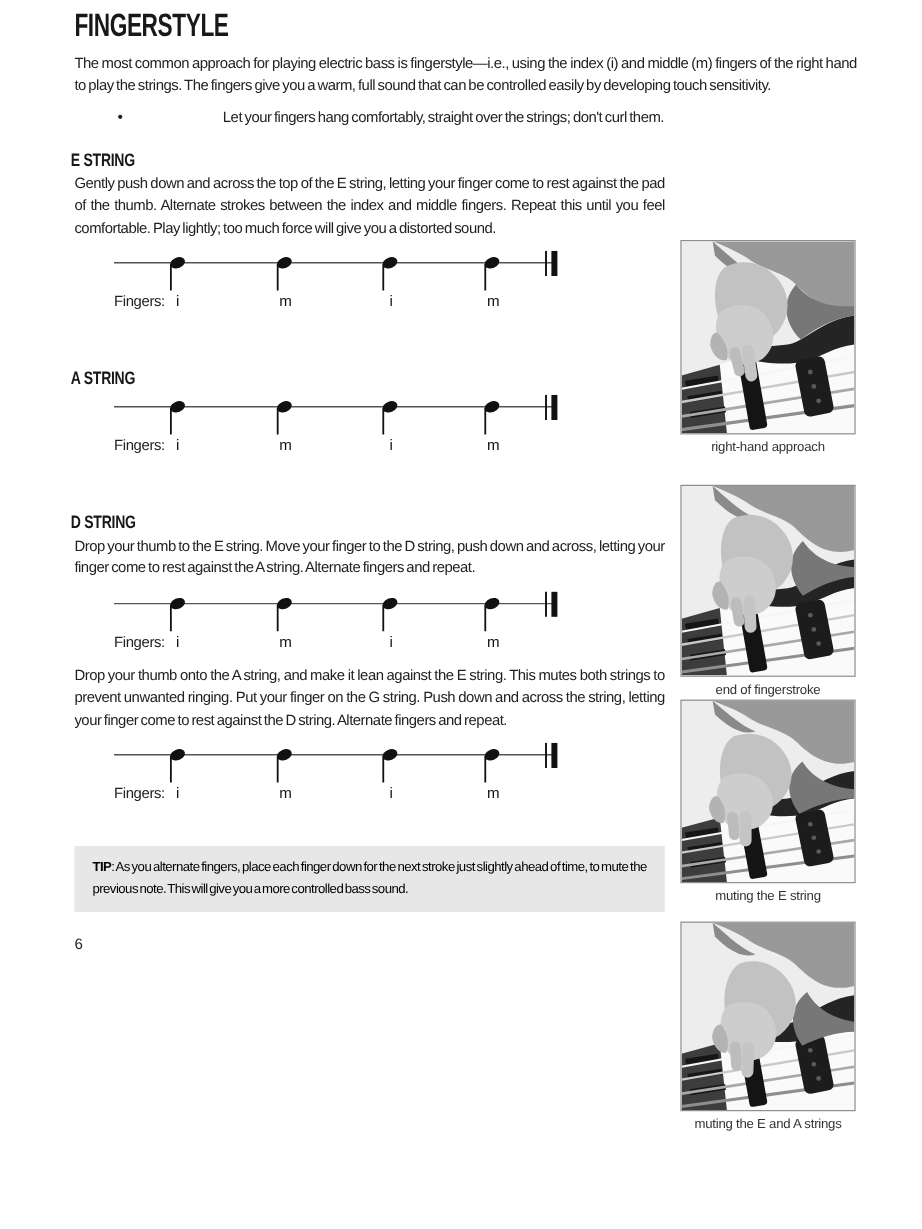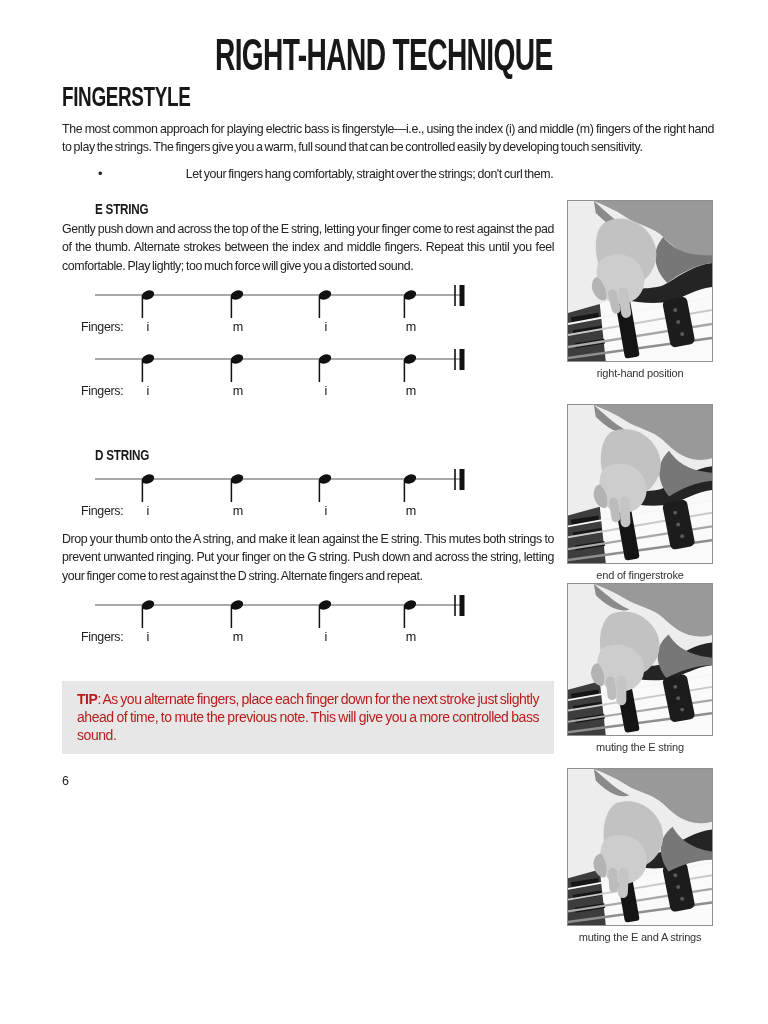--- a/index.html
+++ b/index.html
@@ -30,21 +30,21 @@
   .cond-lg {
     display: inline-block;
     font-size: 27px;
     font-weight: bold;
     letter-spacing: -0.5px;
     transform: scaleX(0.70);
     transform-origin: left center;
     white-space: nowrap;
     color: #181818;
   }
-  h3 { margin-left: 95px; height: 16px; }
+  h3 { margin-left: 59px; height: 16px; }
   .cond-md {
     display: inline-block;
     font-size: 15px;
     font-weight: bold;
     letter-spacing: -0.3px;
     transform: scaleX(0.78);
     transform-origin: left center;
     white-space: nowrap;
     color: #181818;
   }
@@ -98,40 +98,40 @@
     position: relative;
     margin-left: 62px;
     margin-top: 10px;
     width: 500px;
     height: 54px;
   }
   .staff-slot { position: absolute; left: 33px; top: 0; width: 376px; height: 34px; }
   .staff-slot svg { display: block; }
   .fingers-row { position: absolute; left: 0; top: 35px; width: 100%; height: 18px; }
   .fingers-label {
-    position: absolute; left: 19px; top: 0;
+    position: absolute; left: 33px; top: 0;
     font-size: 12.4px; letter-spacing: -0.3px; color: #222;
   }
   .fnum { position: absolute; top: 0; transform: translateX(-50%); font-size: 12.6px; color: #111; }
   .f0 { left: 86px; } .f1 { left: 176px; } .f2 { left: 264px; } .f3 { left: 349px; }
 
   
   .tip {
     margin: 32px 0 0 62px;
     width: 492px;
     padding: 9px 15px 10px 15px;
     background: #e7e7e7;
   }
   .tip p {
-    font-size: 14px;
+    font-size: 11px;
     line-height: 18px;
     letter-spacing: -0.45px;
     word-spacing: -1.4px;
     text-align: justify;
-    color: #b91c1c;
+    color: #000000;
   }
   .tip strong { font-weight: bold; }
 
   .page-number {
     margin: 20px 0 0 62px;
     font-size: 12.5px;
     color: #222;
   }
 
   
@@ -158,23 +158,20 @@
     font-size: 11px;
     letter-spacing: -0.2px;
     color: #333333;
   }
 </style>
 </head>
 <body>
 
 <div class="page">
 
-  <h1>
-    <span class="cond-xl">RIGHT-HAND TECHNIQUE</span>
-  </h1>
 
   <h2>
     <span class="cond-lg">FINGERSTYLE</span>
   </h2>
 
   <p class="body-text intro">The most common approach for playing electric bass is fingerstyle—i.e., using the index (i) and middle (m) fingers of the right hand to play the strings. The fingers give you a warm, full sound that can be controlled easily by developing touch sensitivity.</p>
 
   <ul class="bullets">
     <li><span>Let your fingers hang comfortably, straight over the strings; don't curl them.</span></li>
   </ul>
@@ -213,20 +210,21 @@
         <span class="fingers-label">Fingers:</span>
         <span class="fnum f0">i</span>
         <span class="fnum f1">m</span>
         <span class="fnum f2">i</span>
         <span class="fnum f3">m</span>
       </div>
     </div>
   </section>
 
   <section>
+    <h3><span class="cond-md">A STRING</span></h3>
     <div class="notation">
       <div class="staff-slot">
 <svg viewBox="0 0 376 34" width="376" height="34">
   <line x1="0" y1="10" x2="369" y2="10" stroke="#555" stroke-width="1.2"></line>
 
   <g>
     <line x1="47.4" y1="11" x2="47.4" y2="33" stroke="#111" stroke-width="1.5"></line>
     <ellipse cx="53" cy="10" rx="6.4" ry="4.4" transform="rotate(-22 53 10)" fill="#111"></ellipse>
   </g>
   <g>
@@ -252,20 +250,21 @@
         <span class="fnum f0">i</span>
         <span class="fnum f1">m</span>
         <span class="fnum f2">i</span>
         <span class="fnum f3">m</span>
       </div>
     </div>
   </section>
 
   <section>
     <h3><span class="cond-md">D STRING</span></h3>
+    <p class="body-text sec-body">Drop your thumb to the E string. Move your finger to the D string, push down and across, letting your finger come to rest against the A string. Alternate fingers and repeat.</p>
     <div class="notation">
       <div class="staff-slot">
 <svg viewBox="0 0 376 34" width="376" height="34">
   <line x1="0" y1="10" x2="369" y2="10" stroke="#555" stroke-width="1.2"></line>
 
   <g>
     <line x1="47.4" y1="11" x2="47.4" y2="33" stroke="#111" stroke-width="1.5"></line>
     <ellipse cx="53" cy="10" rx="6.4" ry="4.4" transform="rotate(-22 53 10)" fill="#111"></ellipse>
   </g>
   <g>
@@ -370,21 +369,21 @@
   <g transform="translate(0,0)">
     <path d="M96,36 C104,46 118,56 145,54 L145,62 C128,64 112,73 100,82 C88,70 82,52 96,36 Z" fill="#777777"></path>
     <path d="M36,22 C54,12 74,20 84,36 C92,50 90,64 80,76 C66,90 48,90 38,78 C26,62 24,32 36,22 Z" fill="#c2c2c2"></path>
     <path d="M34,58 C46,50 64,52 72,64 C80,76 78,90 68,98 C56,106 42,104 36,94 C28,82 26,64 34,58 Z" fill="#cdcdcd"></path>
     <rect x="52" y="86" width="10" height="31" rx="5" fill="#c5c5c5" transform="rotate(-8 57 101)"></rect>
     <rect x="42" y="88" width="9" height="25" rx="4.5" fill="#bcbcbc" transform="rotate(-14 46 100)"></rect>
     <path d="M30,76 C36,82 40,90 38,99 C32,101 26,95 24,87 C24,80 26,76 30,76 Z" fill="#b3b3b3"></path>
   </g>
 </svg>
         </div>
-      <figcaption>right-hand position</figcaption>
+      <figcaption>right-hand approach</figcaption>
     </figure>
     <figure class="photo">
       <div class="frame">
 <svg viewBox="0 0 145 160" preserveAspectRatio="none">
   <rect width="145" height="160" fill="#ededed"></rect>
   <path d="M18,108 C50,96 90,84 145,74 L145,160 L14,160 Z" fill="#fafafa"></path>
   <path d="M56,93 C74,84 88,90 100,82 C115,73 128,64 145,62 L145,86 C128,88 118,96 104,100 C88,104 70,101 56,99 Z" fill="#242424"></path>
   <path d="M0,112 L32,103 L38,160 L0,160 Z" fill="#3d3d3d"></path>
   <rect x="3" y="114" width="28" height="5" fill="#161616" transform="rotate(-9 17 116)"></rect>
   <rect x="5" y="127" width="29" height="5" fill="#161616" transform="rotate(-9 19 129)"></rect>

